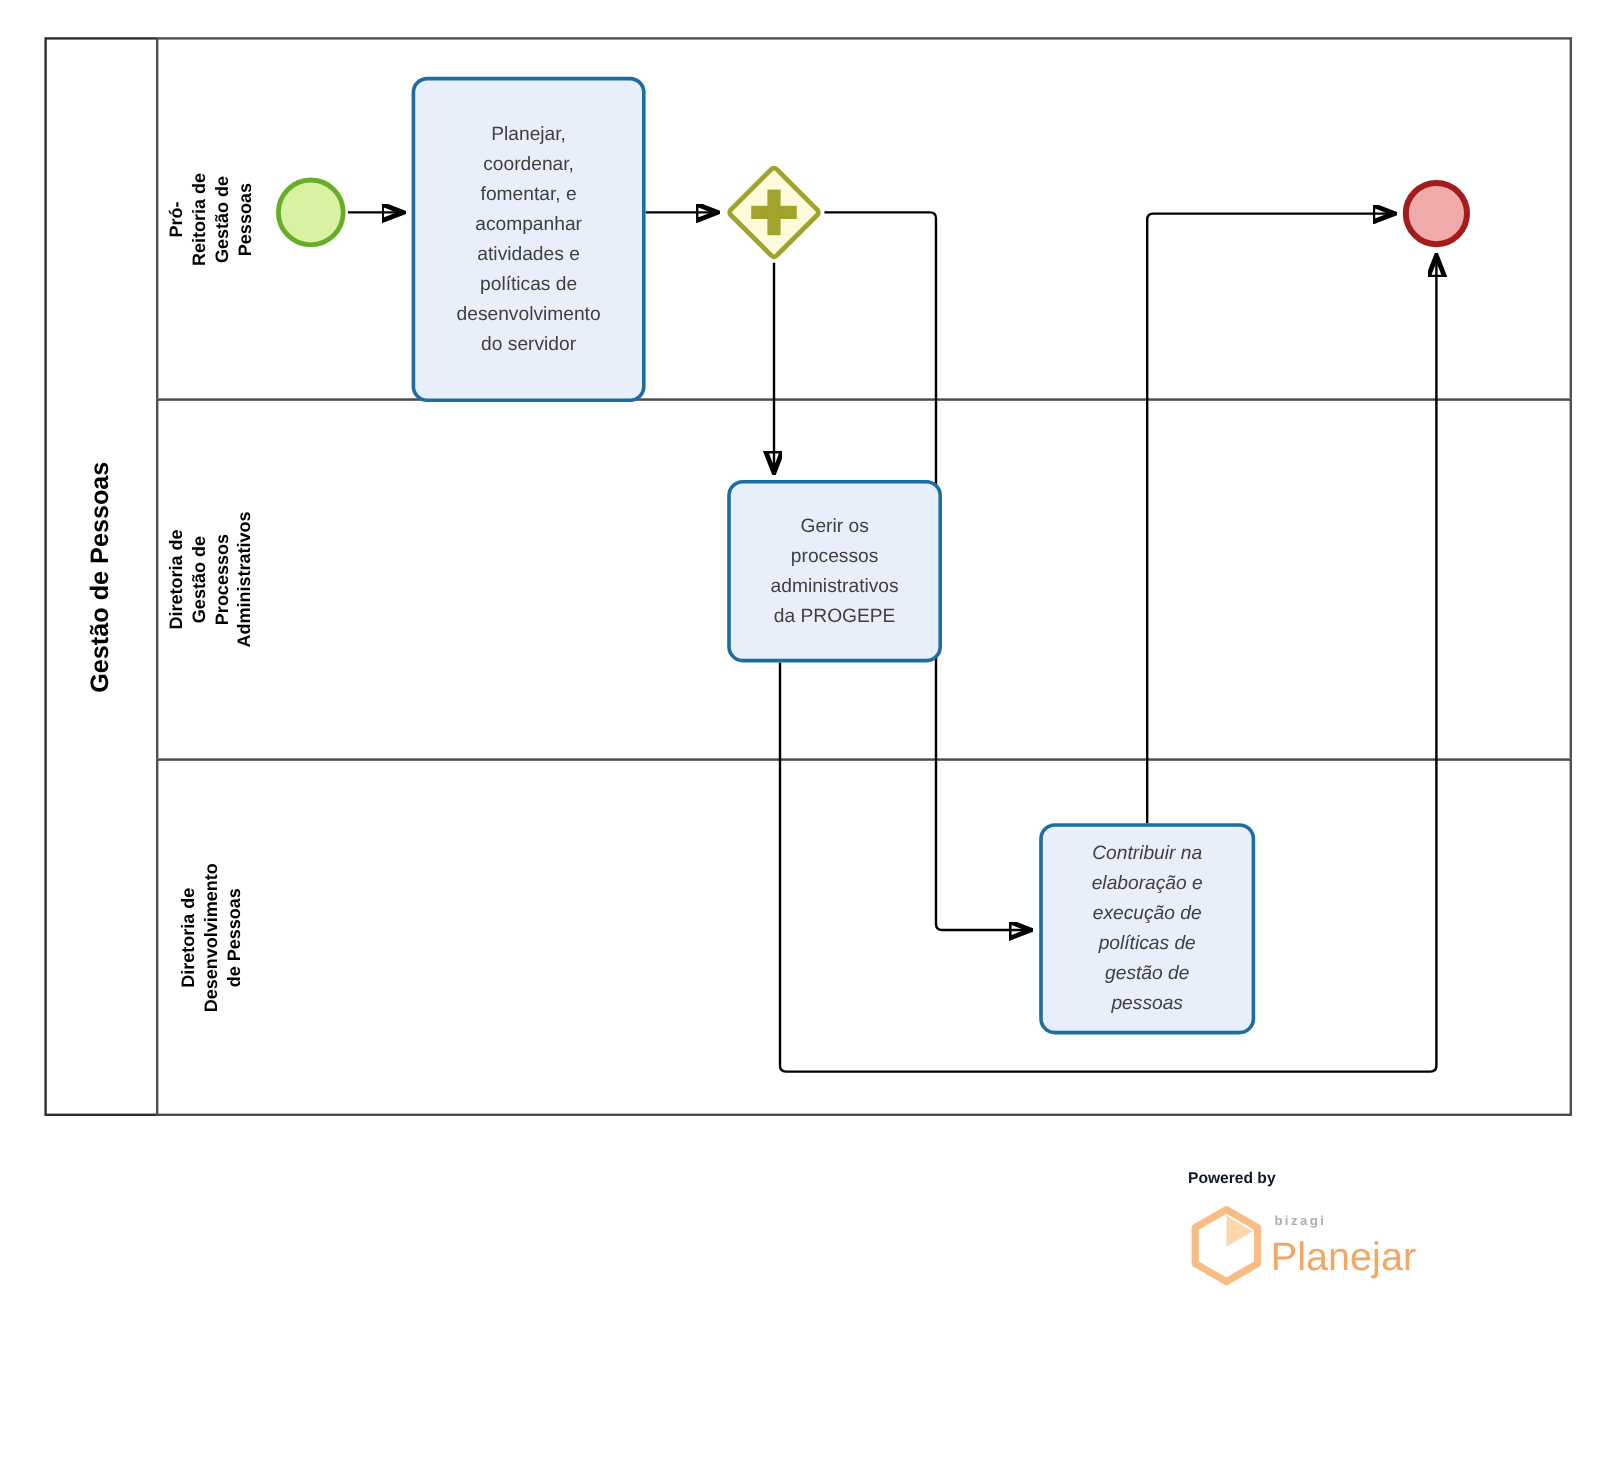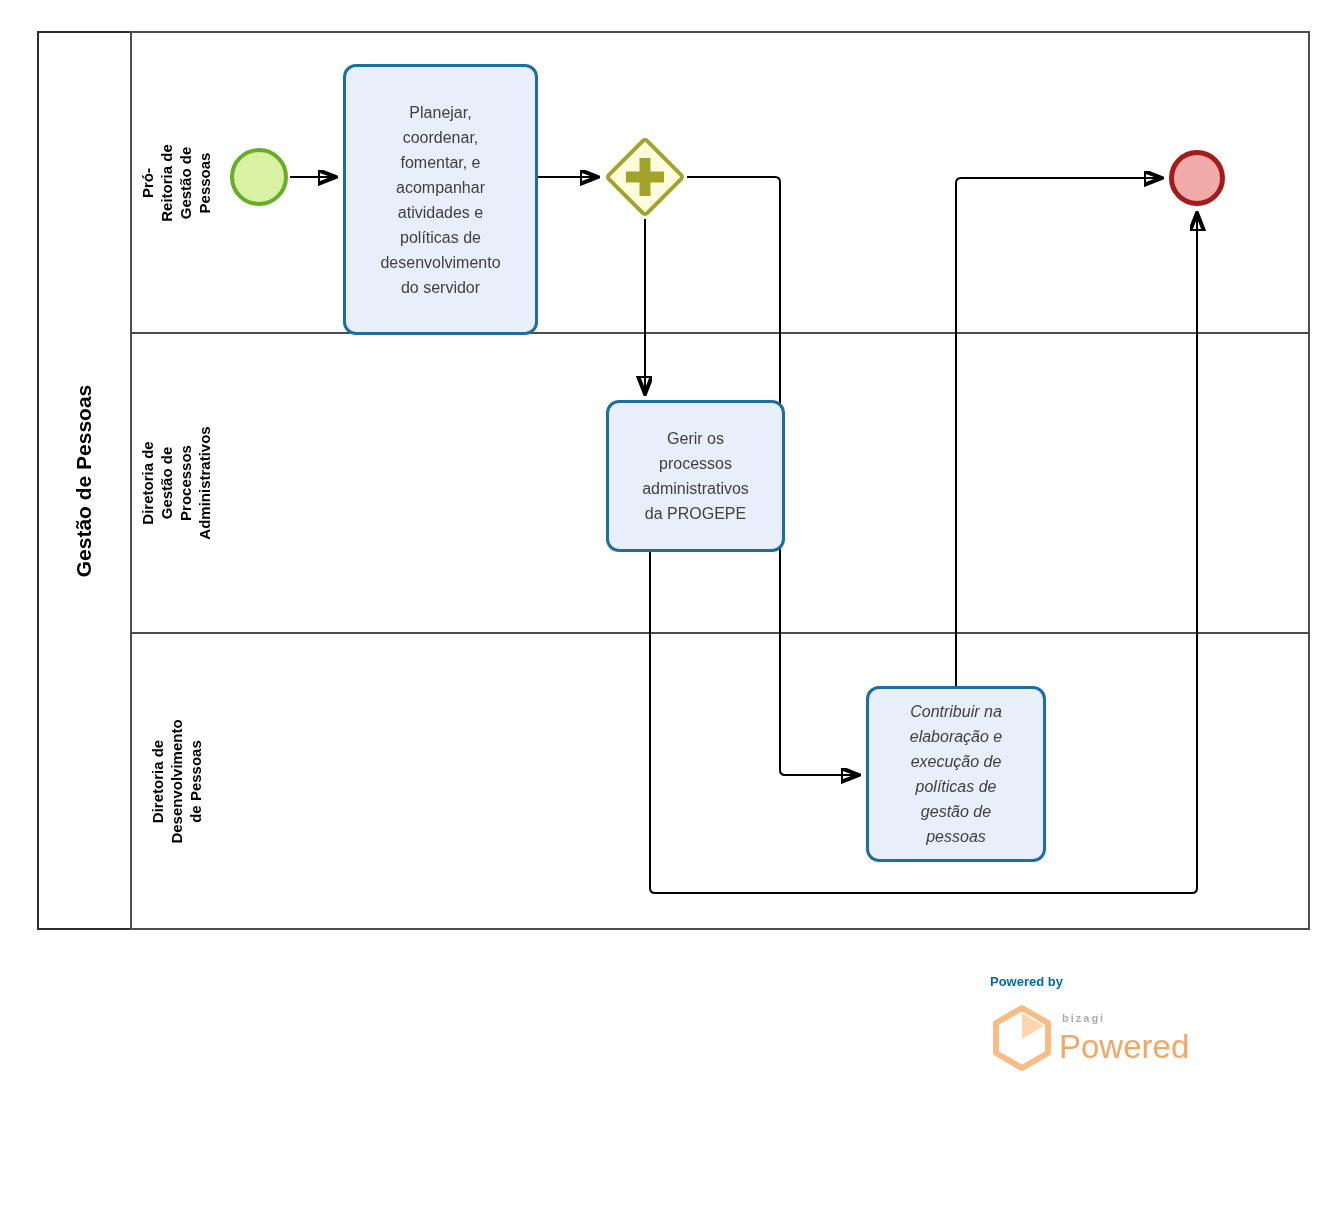--- a/index.html
+++ b/index.html
@@ -61,21 +61,21 @@
   .plus-icon::before, .plus-icon::after {
     content:""; position:absolute; background:var(--gateway-border); left:50%; top:50%;
   }
   .plus-icon::before { width:38px; height:11px; transform:translate(-50%,-50%); }
   .plus-icon::after  { width:11px; height:38px; transform:translate(-50%,-50%); }
   
   #flows { position:absolute; left:0; top:0; pointer-events:none; }
   #flows path { stroke:var(--flow-line); stroke-width:2; fill:none; }
   
   .footer-logo { position:absolute; left:988px; top:972px; width:300px; height:110px; }
-  .powered-by { position:absolute; left:2px; top:2px; font-size:13px; font-weight:bold; color:#0369a1; }
+  .powered-by { position:absolute; left:2px; top:2px; font-size:13px; font-weight:bold; color:#0f172a; }
   .hex-icon { position:absolute; left:3px; top:32px; }
   .brand-bizagi {
     position:absolute; left:74px; top:40px; font-size:11px; color:#adadad;
     letter-spacing:2px; font-weight:bold;
   }
   .brand-modeler {
     position:absolute; left:71px; top:56px; font-size:33px; color:var(--brand-orange);
   }
 </style>
 </head>
@@ -148,16 +148,16 @@
 
   <div class="event end-event"></div>
 
   <div class="footer-logo">
     <div class="powered-by">Powered by</div>
     <svg class="hex-icon" width="62" height="68" viewBox="0 0 62 68">
       <polygon points="31,4 57,19 57,49 31,64 5,49 5,19" fill="none" stroke="#F8BC85" stroke-width="6" stroke-linejoin="round"></polygon>
       <polygon points="31,9 53,22 31,35" fill="#FBD6AE" stroke="none"></polygon>
     </svg>
     <div class="brand-bizagi">bizagi</div>
-    <div class="brand-modeler">Powered</div>
+    <div class="brand-modeler">Planejar</div>
   </div>
 
 </div>
 
 </body></html>

